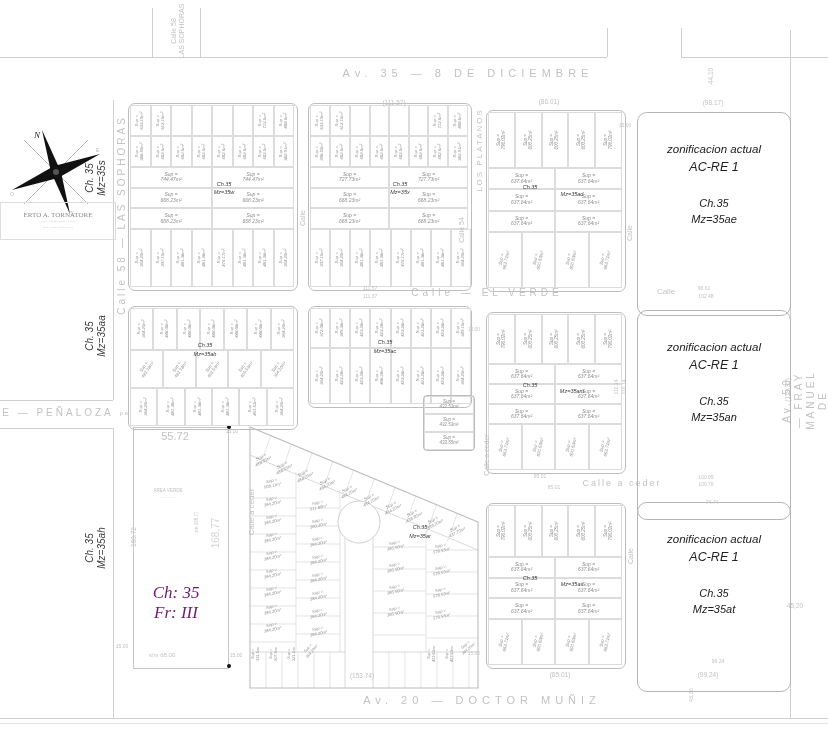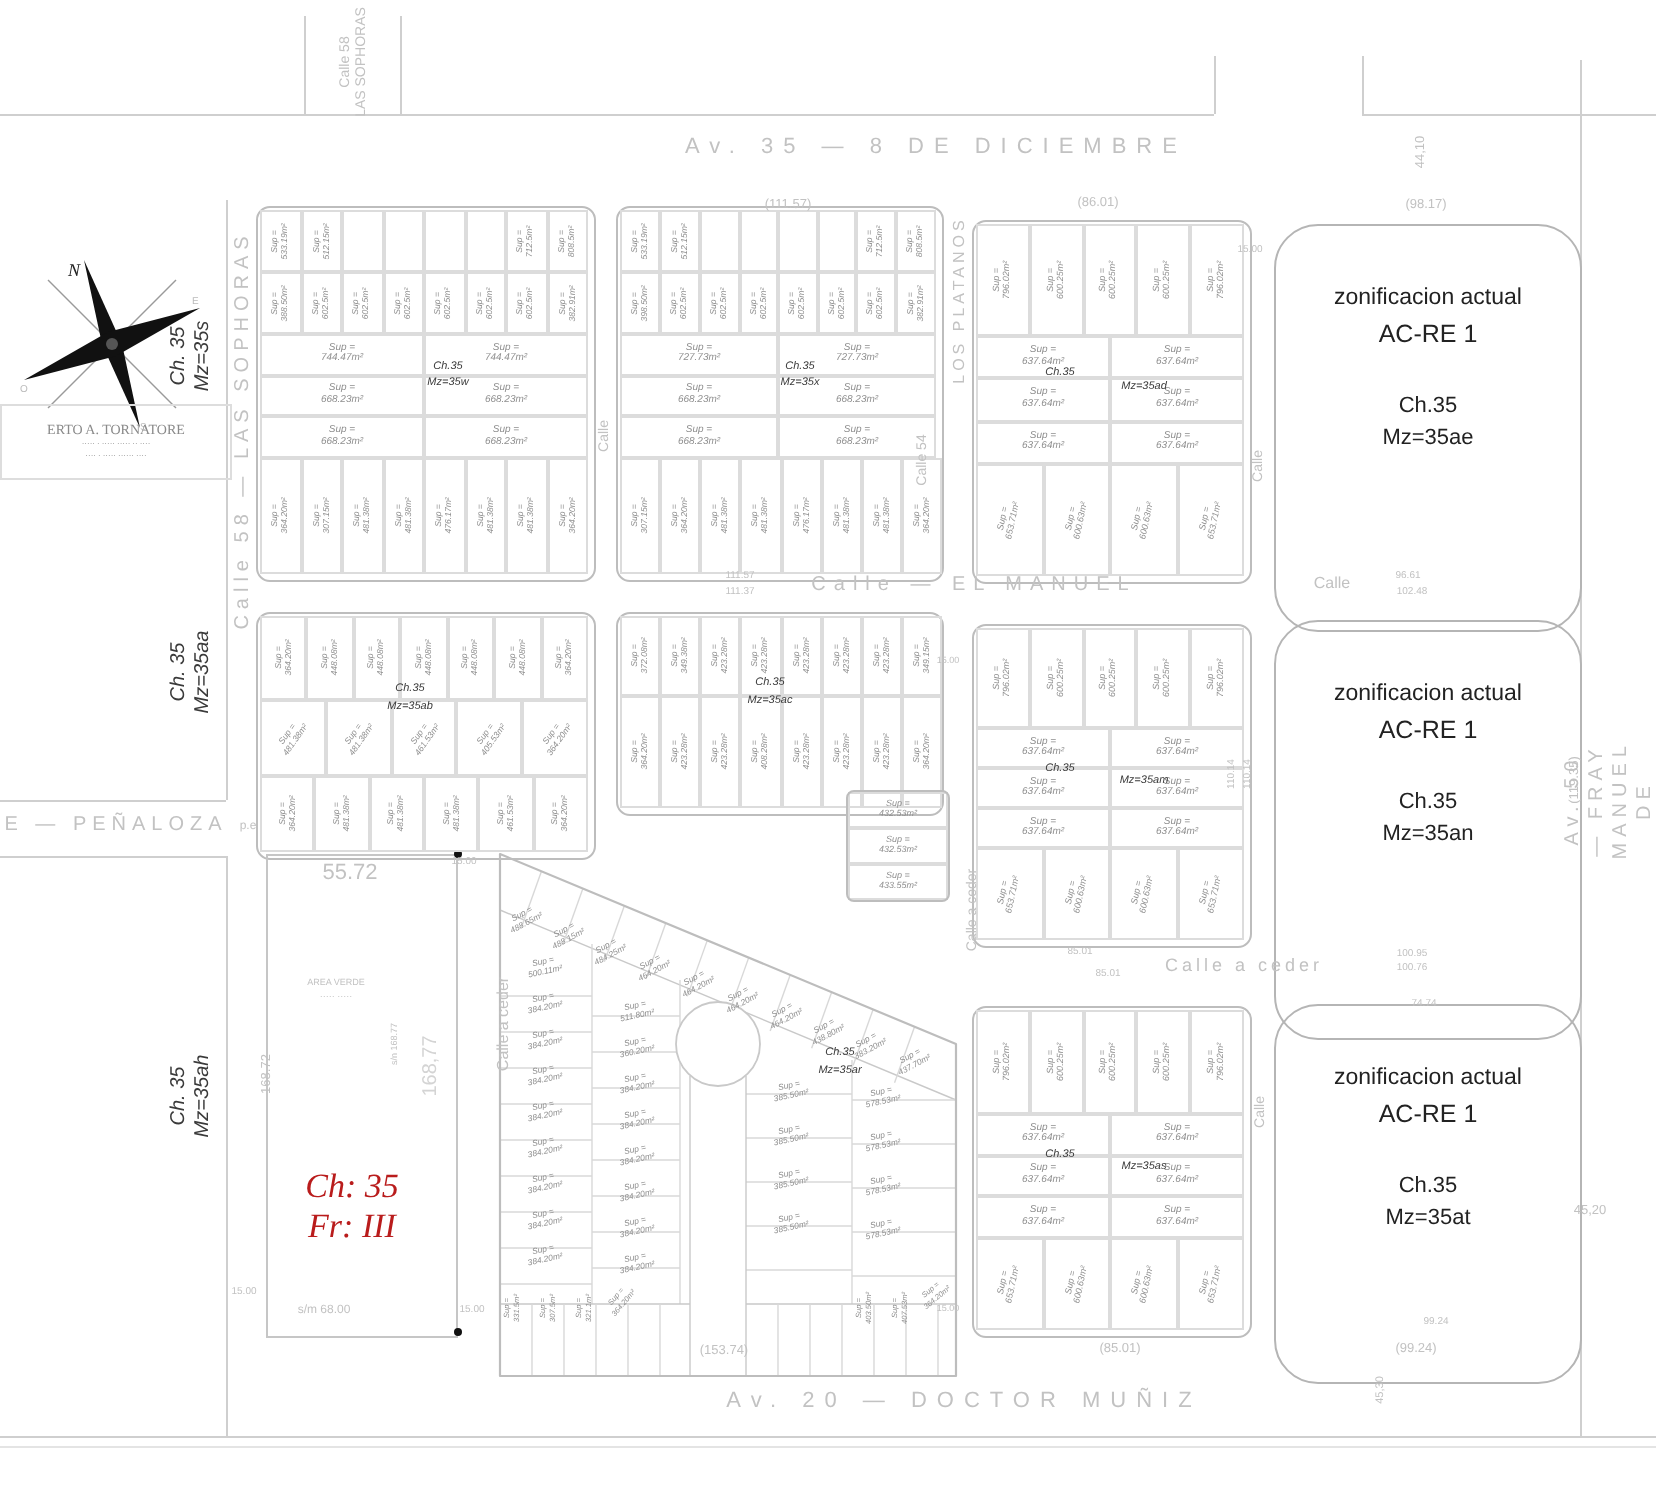--- a/index.html
+++ b/index.html
@@ -3,30 +3,30 @@
 <meta charset="utf-8">
 <style>
   html,body{margin:0;padding:0;background:#fff;}
   #canvas{position:relative;width:828px;height:745px;background:#fff;overflow:hidden;
           font-family:"Liberation Sans",sans-serif;}
   .hline,.vline{position:absolute;background:#cfcfcf;}
   .hline{height:1px;} .vline{width:1px;}
   .hline.lt,.vline.lt{background:#e4e4e4;}
   .blk{position:absolute;border:1px solid #bdbdbd;border-radius:7px;background:transparent;}
   .parcel{position:absolute;border:1px solid #c6c6c6;background:transparent;}
-  .zonebox{position:absolute;border:1px solid #b5b5b5;border-radius:22px;display:flex;
+  .zonebox{position:absolute;border:1px solid #b5b5b5;border-radius:10px;display:flex;
            flex-direction:column;align-items:center;padding-top:30px;gap:5px;color:#222;
-           }
+           font-style:italic;}
   .zonebox .z1{font-size:11.5px;} .zonebox .z2{font-size:12.5px;margin-bottom:18px;}
   .zonebox .z3,.zonebox .z4{font-size:11px;line-height:1.15;}
   .zonebox .z4{margin-top:-2px;}
   .lab{position:absolute;white-space:pre-line;text-align:center;line-height:1.2;}
   .c-g{color:#c2c2c2;} .c-gl{color:#d4d4d4;} .c-gd{color:#8f8f8f;font-style:italic;}
   .c-d{color:#3a3a3a;font-style:italic;}
-  .c-fr{color:#b91c1c;font-family:"Liberation Serif",serif;font-style:italic;line-height:1.15;}
+  .c-fr{color:#701a75;font-family:"Liberation Serif",serif;font-style:italic;line-height:1.15;}
   .c-td{color:#8a8a8a;font-family:"Liberation Serif",serif;font-variant:small-caps;}
   .lotgrid{position:absolute;display:grid;}
   .lotgrid>div{border:0.5px solid #dcdcdc;display:flex;align-items:center;justify-content:center;}
   .lotgrid>div>span{white-space:pre-line;text-align:center;color:#8f8f8f;font-style:italic;
                     line-height:1.1;display:block;}
   .lotgrid.bordered{outline:1px solid #bdbdbd;border-radius:3px;}
   .dot{position:absolute;width:4px;height:4px;background:#111;border-radius:50%;}
   .titlebox{position:absolute;left:0px;top:202px;width:114px;height:36px;border:1px solid #ddd;
             display:flex;flex-direction:column;align-items:center;justify-content:center;gap:1px;}
   svg{position:absolute;overflow:visible;}
@@ -764,21 +764,21 @@
         </div>
       </div>
     </div>
   <div id="labels">
       <div class="lab c-g" style="left: 468px; top: 74px; font-size: 11px; letter-spacing: 5px; transform: translate(-50%, -50%) rotate(0deg);">Av. 35 — 8 DE DICIEMBRE</div>
       <div class="lab c-g" style="left: 482px; top: 701px; font-size: 11px; letter-spacing: 5px; transform: translate(-50%, -50%) rotate(0deg);">Av. 20 — DOCTOR MUÑIZ</div>
       <div class="lab c-g" style="left: 811px; top: 400px; font-size: 10px; letter-spacing: 3px; transform: translate(-50%, -50%) rotate(-90deg);">Av. 50 — FRAY MANUEL DE TORRES</div>
       <div class="lab c-g" style="left: 178px; top: 31px; font-size: 7px; transform: translate(-50%, -50%) rotate(-90deg);">Calle 58
 LAS SOPHORAS</div>
       <div class="lab c-g" style="left: 122px; top: 215px; font-size: 10px; letter-spacing: 3px; transform: translate(-50%, -50%) rotate(-90deg);">Calle 58 — LAS SOPHORAS</div>
-      <div class="lab c-g" style="left: 487px; top: 293px; font-size: 10px; letter-spacing: 4px; transform: translate(-50%, -50%) rotate(0deg);">Calle — EL MANUEL</div>
+      <div class="lab c-g" style="left: 487px; top: 293px; font-size: 10px; letter-spacing: 4px; transform: translate(-50%, -50%) rotate(0deg);">Calle — EL VERDE</div>
       <div class="lab c-g" style="left: 58px; top: 413px; font-size: 10px; letter-spacing: 3px; transform: translate(-50%, -50%) rotate(0deg);">E — PEÑALOZA</div>
       <div class="lab c-g" style="left: 124px; top: 414px; font-size: 6px; transform: translate(-50%, -50%) rotate(0deg);">p.e</div>
       <div class="lab c-g" style="left: 480px; top: 150px; font-size: 8px; letter-spacing: 2px; transform: translate(-50%, -50%) rotate(-90deg);">LOS PLATANOS</div>
       <div class="lab c-g" style="left: 462px; top: 230px; font-size: 7px; transform: translate(-50%, -50%) rotate(-90deg);">Calle 54</div>
       <div class="lab c-g" style="left: 303px; top: 218px; font-size: 7px; transform: translate(-50%, -50%) rotate(-90deg);">Calle</div>
       <div class="lab c-g" style="left: 630px; top: 233px; font-size: 7px; transform: translate(-50%, -50%) rotate(-90deg);">Calle</div>
       <div class="lab c-g" style="left: 666px; top: 292px; font-size: 8px; transform: translate(-50%, -50%) rotate(0deg);">Calle</div>
       <div class="lab c-g" style="left: 622px; top: 483px; font-size: 9px; letter-spacing: 2px; transform: translate(-50%, -50%) rotate(0deg);">Calle a ceder</div>
       <div class="lab c-g" style="left: 487px; top: 455px; font-size: 7px; transform: translate(-50%, -50%) rotate(-90deg);">Calle a ceder</div>
       <div class="lab c-g" style="left: 252px; top: 512px; font-size: 8px; transform: translate(-50%, -50%) rotate(-90deg);">Calle a ceder</div>

